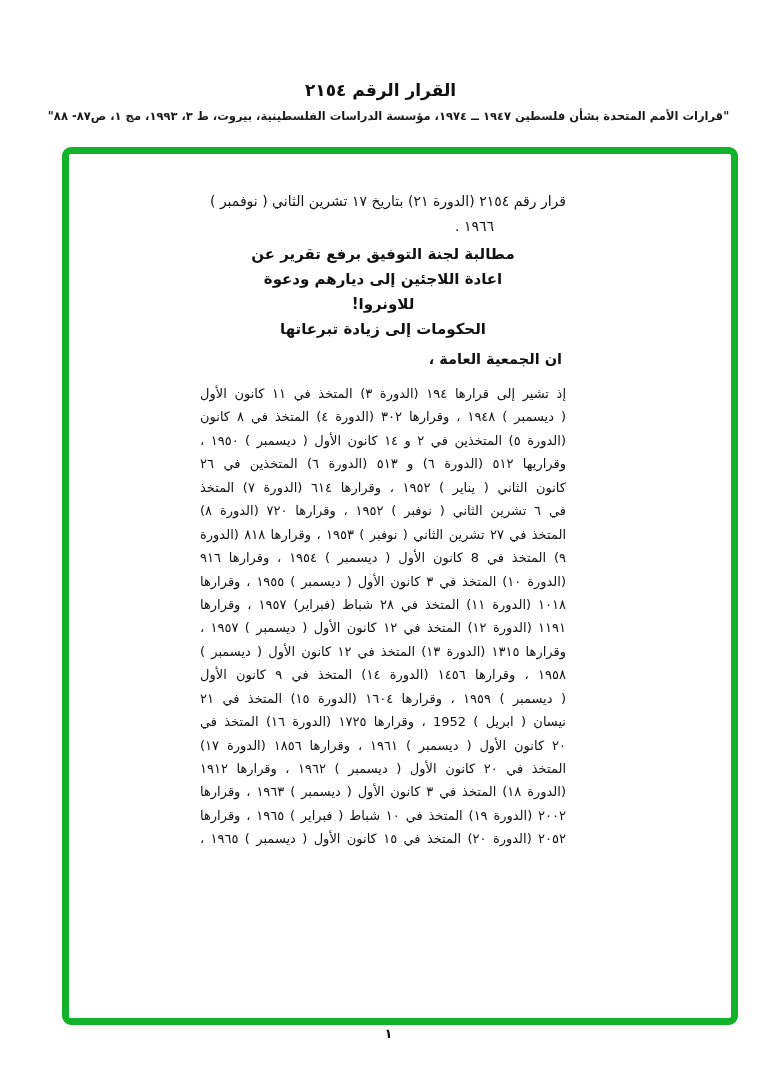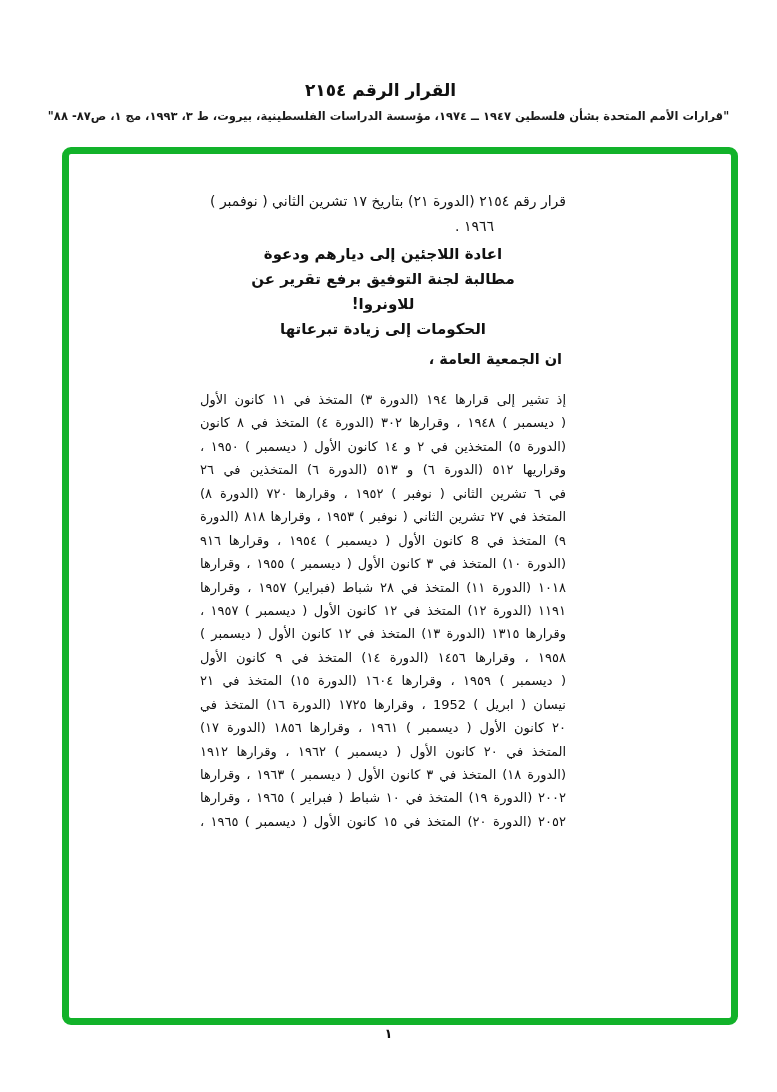--- a/index.html
+++ b/index.html
@@ -79,21 +79,21 @@
     text-align: center;
   }
   .preamble-opening {
     margin-top: 5px;
     font-weight: bold;
     font-size: 14.5px;
     line-height: 24px;
     padding-right: 4px;
   }
   .body-paragraph {
-    margin-top: 17px;
+    margin-top: 11px;
     font-size: 13px;
   }
   .body-paragraph > div {
     line-height: 23.45px;
     height: 23.45px;
     overflow: hidden;
     text-align: justify;
     text-align-last: justify;
     text-justify: inter-word;
   }
@@ -116,33 +116,34 @@
 
 <div class="resolution-frame"></div>
 
 <div class="text-column">
 
   <div class="intro-line">قرار رقم ٢١٥٤ (الدورة ٢١) بتاريخ ١٧ تشرين الثاني ( نوفمبر )</div>
 
   <div class="intro-line indent-2">١٩٦٦ .</div>
 
   <div class="resolution-title">
+      <div>مطالبة لجنة التوفيق برفع تقرير عن</div>
       <div>اعادة اللاجئين إلى ديارهم ودعوة</div>
-      <div>مطالبة لجنة التوفيق برفع تقرير عن</div>
       <div>للاونروا!</div>
       <div>الحكومات إلى زيادة تبرعاتها</div>
     </div>
 
   <div class="preamble-opening">ان الجمعية العامة ،</div>
 
   <div class="body-paragraph">
       <div>إذ تشير إلى قرارها ١٩٤ (الدورة ٣) المتخذ في ١١ كانون الأول</div>
       <div>( ديسمبر ) ١٩٤٨ ، وقرارها ٣٠٢ (الدورة ٤) المتخذ في ٨ كانون</div>
       <div>(الدورة ٥) المتخذين في ٢ و ١٤ كانون الأول ( ديسمبر ) ١٩٥٠ ،</div>
       <div>وقراريها ٥١٢ (الدورة ٦) و ٥١٣ (الدورة ٦) المتخذين في ٢٦</div>
+      <div>كانون الثاني ( يناير ) ١٩٥٢ ، وقرارها ٦١٤ (الدورة ٧) المتخذ</div>
       <div>في ٦ تشرين الثاني ( نوفبر ) ١٩٥٢ ، وقرارها ٧٢٠ (الدورة ٨)</div>
       <div>المتخذ في ٢٧ تشرين الثاني ( نوفبر ) ١٩٥٣ ، وقرارها ٨١٨ (الدورة</div>
       <div>٩) المتخذ في 8 كانون الأول ( ديسمبر ) ١٩٥٤ ، وقرارها ٩١٦</div>
       <div>(الدورة ١٠) المتخذ في ٣ كانون الأول ( ديسمبر ) ١٩٥٥ ، وقرارها</div>
       <div>١٠١٨ (الدورة ١١) المتخذ في ٢٨ شباط (فبراير) ١٩٥٧ ، وقرارها</div>
       <div>١١٩١ (الدورة ١٢) المتخذ في ١٢ كانون الأول ( ديسمبر ) ١٩٥٧ ،</div>
       <div>وقرارها ١٣١٥ (الدورة ١٣) المتخذ في ١٢ كانون الأول ( ديسمبر )</div>
       <div>١٩٥٨ ، وقرارها ١٤٥٦ (الدورة ١٤) المتخذ في ٩ كانون الأول</div>
       <div>( ديسمبر ) ١٩٥٩ ، وقرارها ١٦٠٤ (الدورة ١٥) المتخذ في ٢١</div>
       <div>نيسان ( ابريل ) 1952 ، وقرارها ١٧٢٥ (الدورة ١٦) المتخذ في</div>

